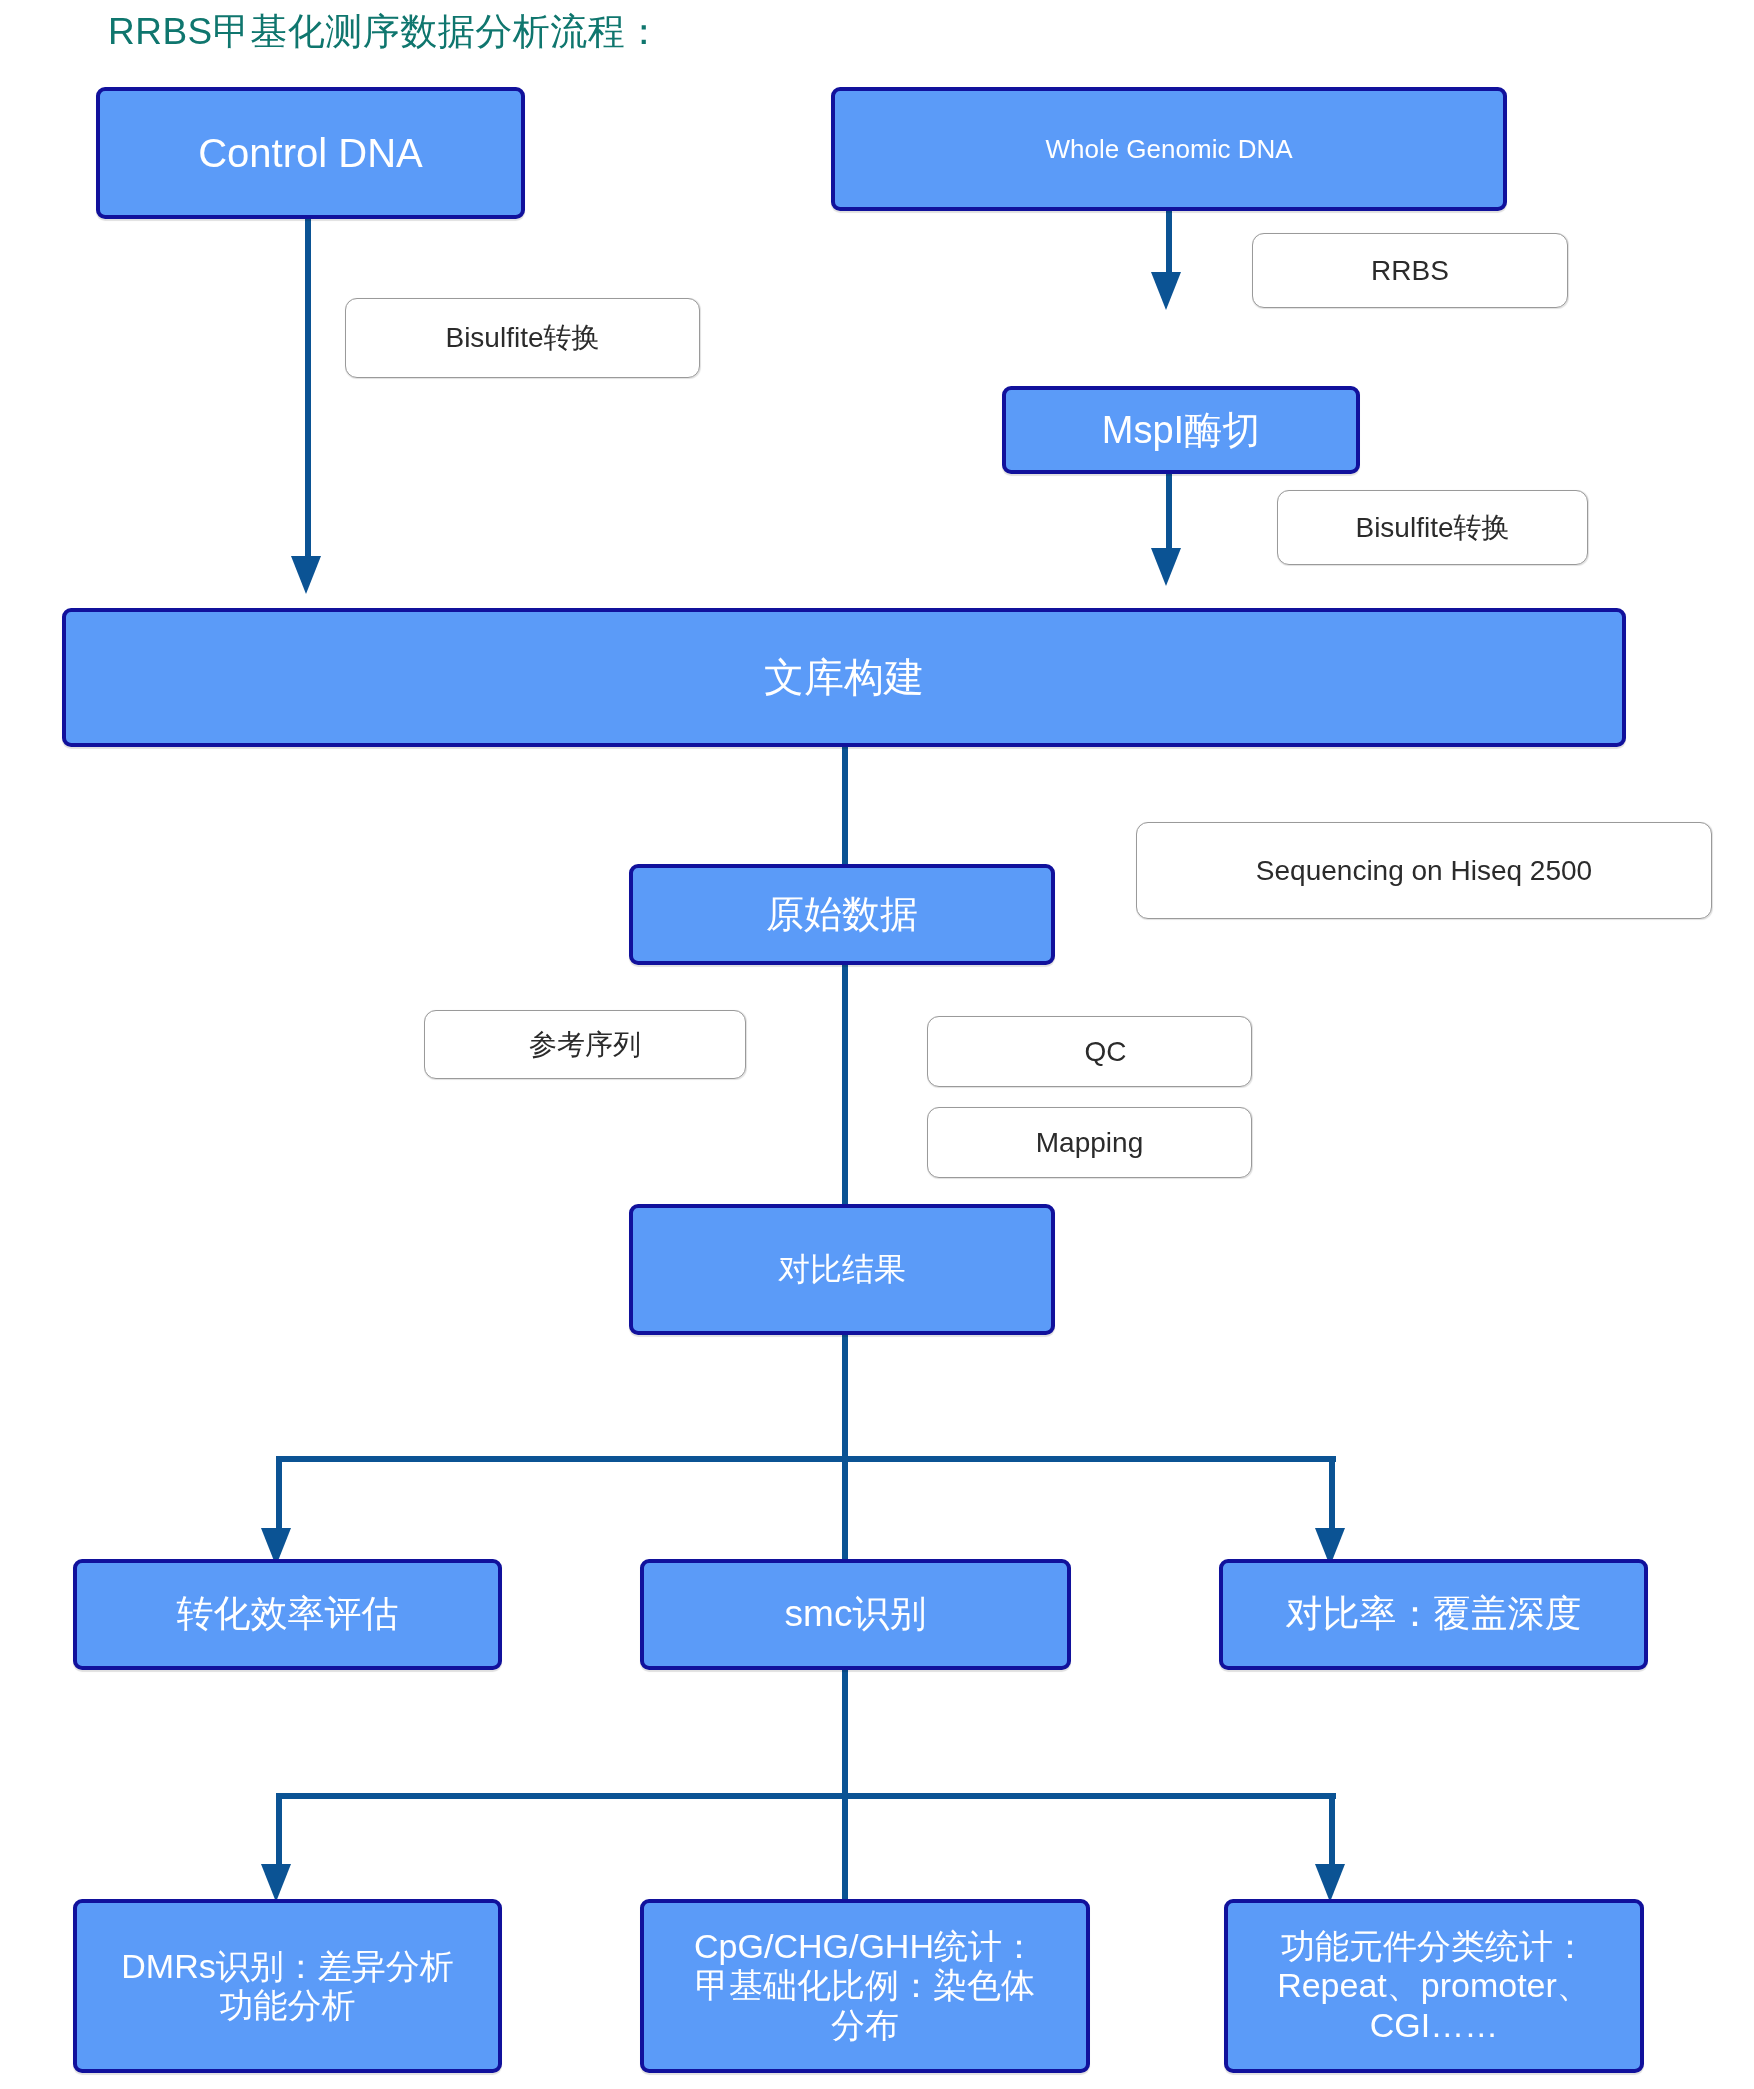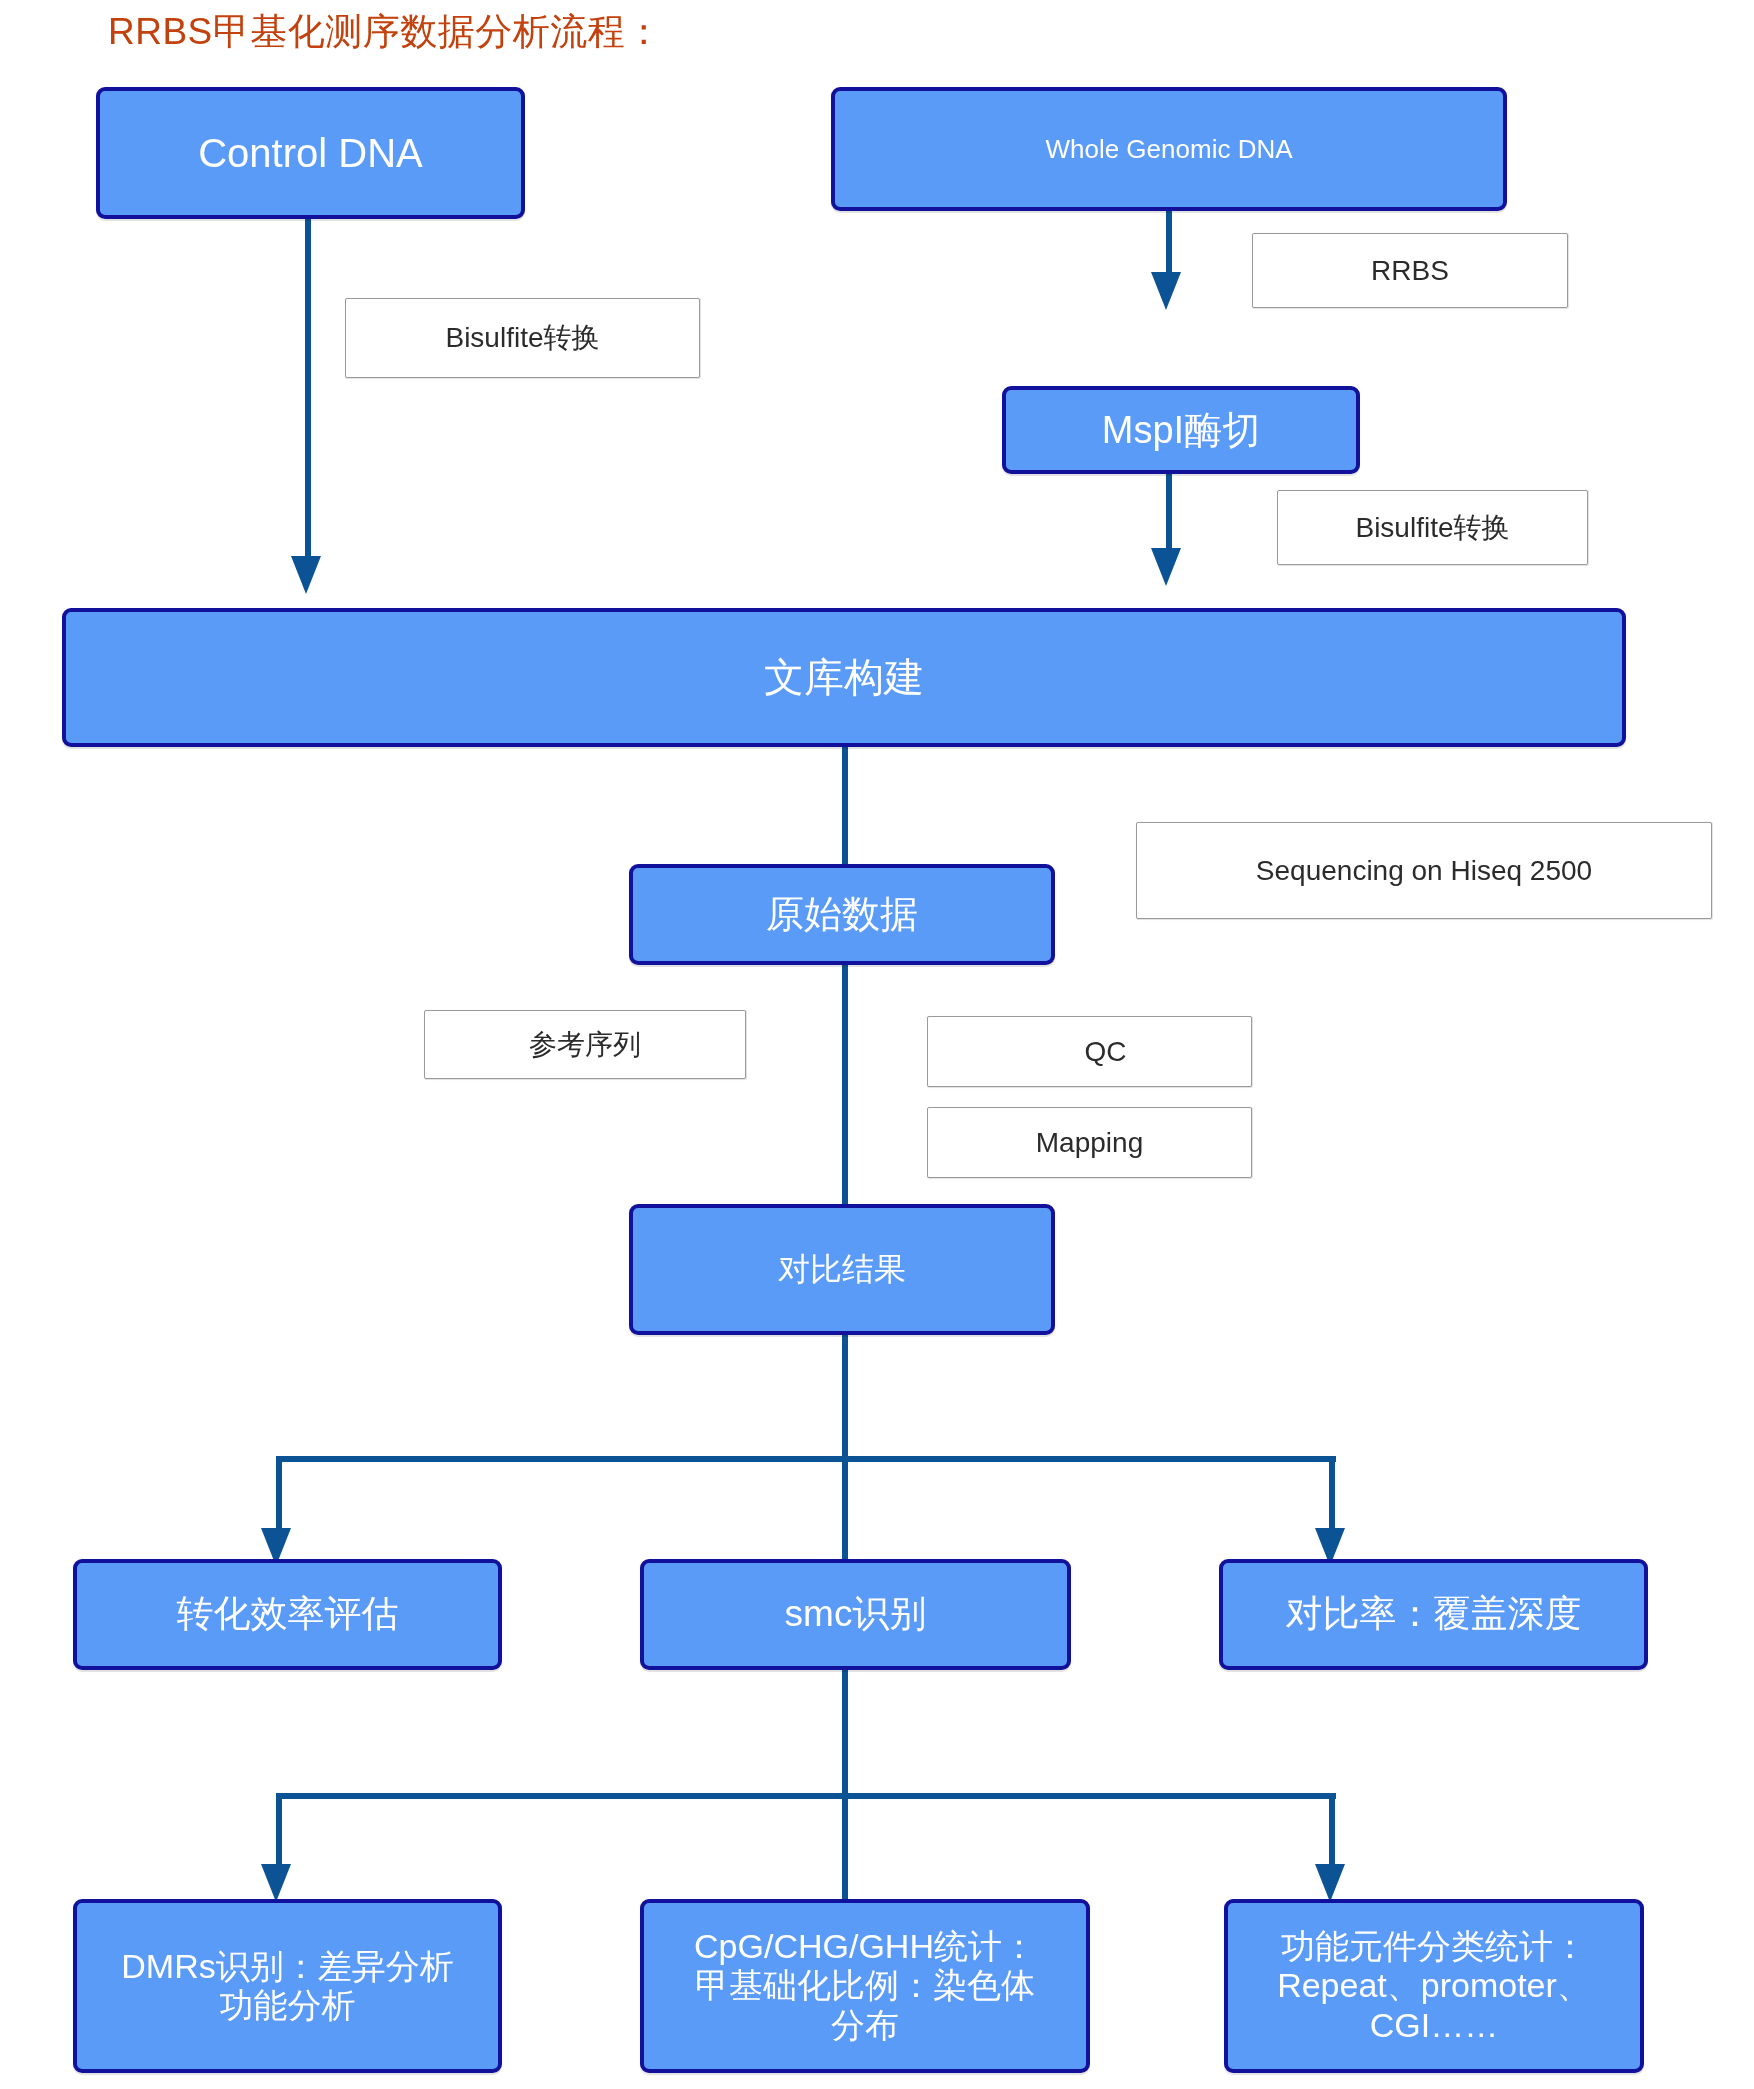--- a/index.html
+++ b/index.html
@@ -19,21 +19,21 @@
     background: #ffffff;
     overflow: hidden;
   }
 
   
   .diagram-title {
     position: absolute;
     left: 108px;
     top: 7.3px;
     font-size: 37px;
-    color: #c2410c;
+    color: #0f766e;
     letter-spacing: 0.5px;
     white-space: nowrap;
     text-align: right;
   }
 
   
   .node {
     position: absolute;
     box-sizing: border-box;
     background: #5B9BF8;
@@ -51,21 +51,21 @@
     z-index: 4;
   }
   .node .node-line { display: block; }
 
   
   .label-box {
     position: absolute;
     box-sizing: border-box;
     background: #ffffff;
     border: 1.8px solid #9a9a9a;
-    border-radius: 2px;
+    border-radius: 12px;
     color: #2b2b2b;
     display: flex;
     align-items: center;
     justify-content: center;
     text-align: center;
     font-size: 28px;
     white-space: nowrap;
     box-shadow: 0.9px 0.9px 0.9px rgba(0,0,0,0.12);
     z-index: 5;
   }

